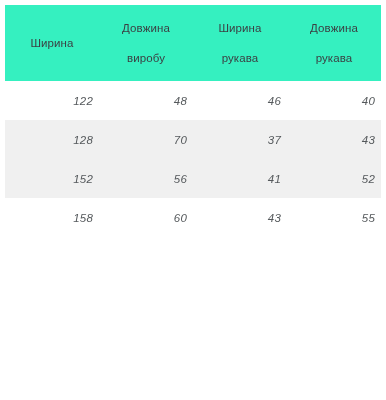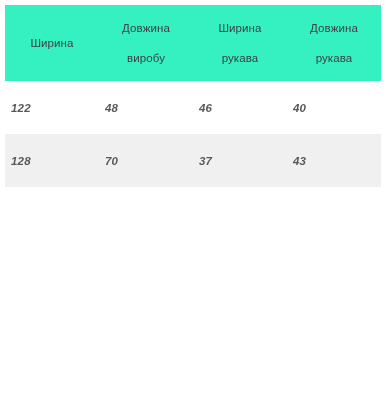--- a/index.html
+++ b/index.html
@@ -48,28 +48,28 @@
     font-size: 11.5px;
     line-height: 30px;
     color: #3b3f42;
     text-align: center;
     vertical-align: middle;
     letter-spacing: 0.1px;
   }
 
   
   tbody td {
-    height: 53px;
+    height: 39px;
     padding: 0 6px;
     border: 0;
     font-size: 11.5px;
     font-style: italic;
-    font-weight: 700;
+    font-weight: 400;
     color: #55595c;
-    text-align: left;
+    text-align: right;
     vertical-align: middle;
     letter-spacing: 0.2px;
   }
 
   tbody tr.row-odd  { background: #ffffff; }
   tbody tr.row-even { background: #f0f0f0; margin-left: 37px; }
 </style>
 </head>
 <body>
 
@@ -95,15 +95,27 @@
         <td>48</td>
         <td>46</td>
         <td>40</td>
       </tr>
       <tr class="row-even">
         <td>128</td>
         <td>70</td>
         <td>37</td>
         <td>43</td>
       </tr>
+      <tr class="row-even">
+        <td>152</td>
+        <td>56</td>
+        <td>41</td>
+        <td>52</td>
+      </tr>
+      <tr class="row-odd">
+        <td>158</td>
+        <td>60</td>
+        <td>43</td>
+        <td>55</td>
+      </tr>
     </tbody>
   </table>
 </div>
 
 </body></html>

